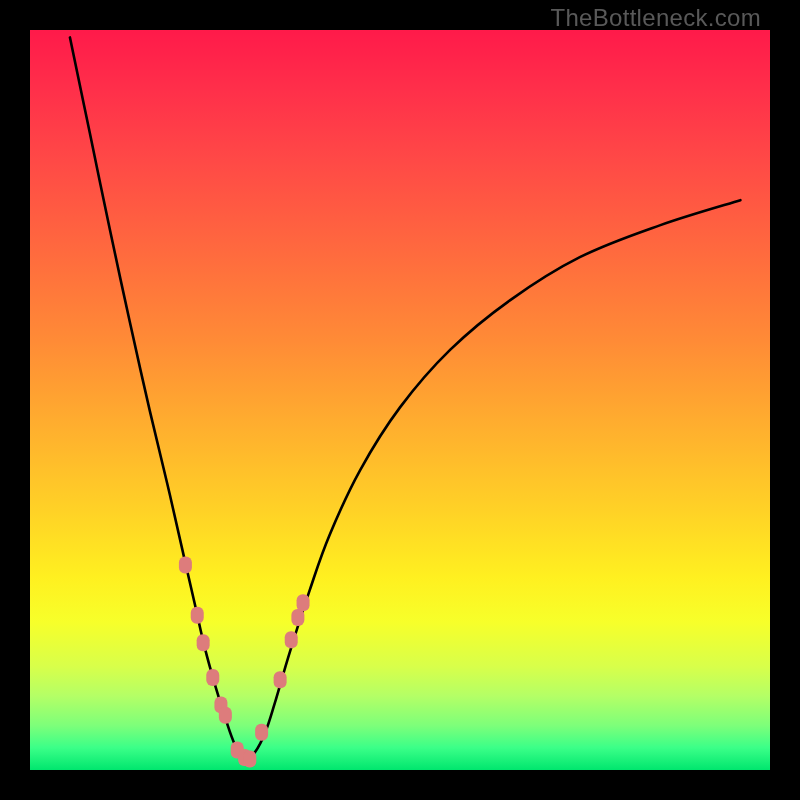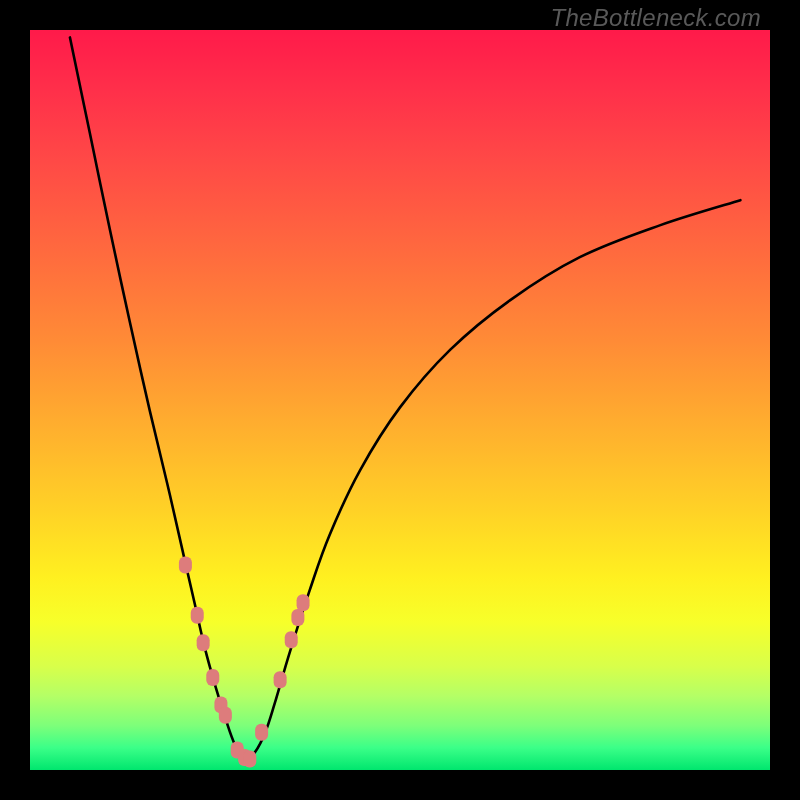--- a/index.html
+++ b/index.html
@@ -11,21 +11,20 @@
     background: #000;
     font-family: Arial, Helvetica, sans-serif;
   }
   .frame {
     position: absolute;
     top: 0;
     left: 0;
     width: 773px;
     height: 800px;
     background: #000;
-    font-style: italic;
   }
   .plot-area {
     position: absolute;
     top: 30px;
     left: 30px;
     width: 740px;
     height: 740px;
     
     background: linear-gradient(
       to bottom,

